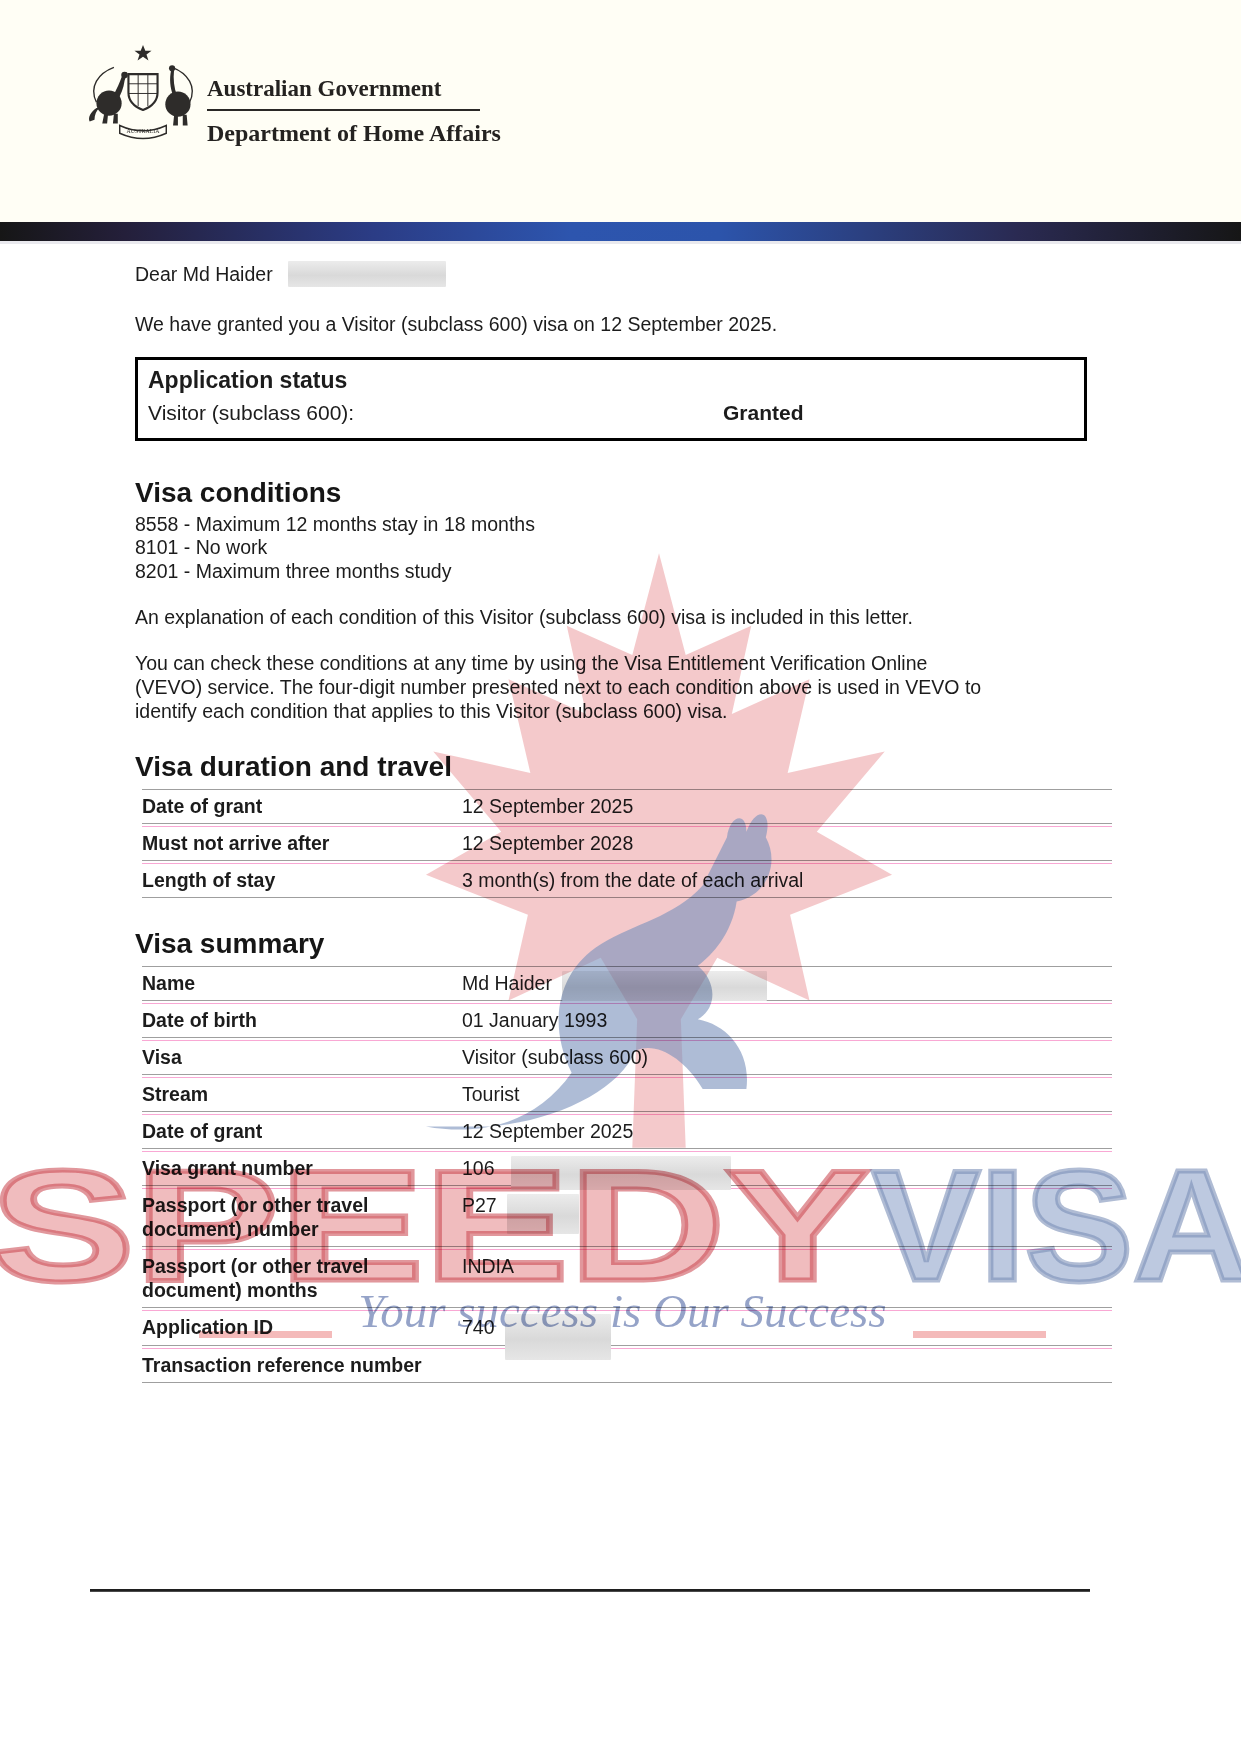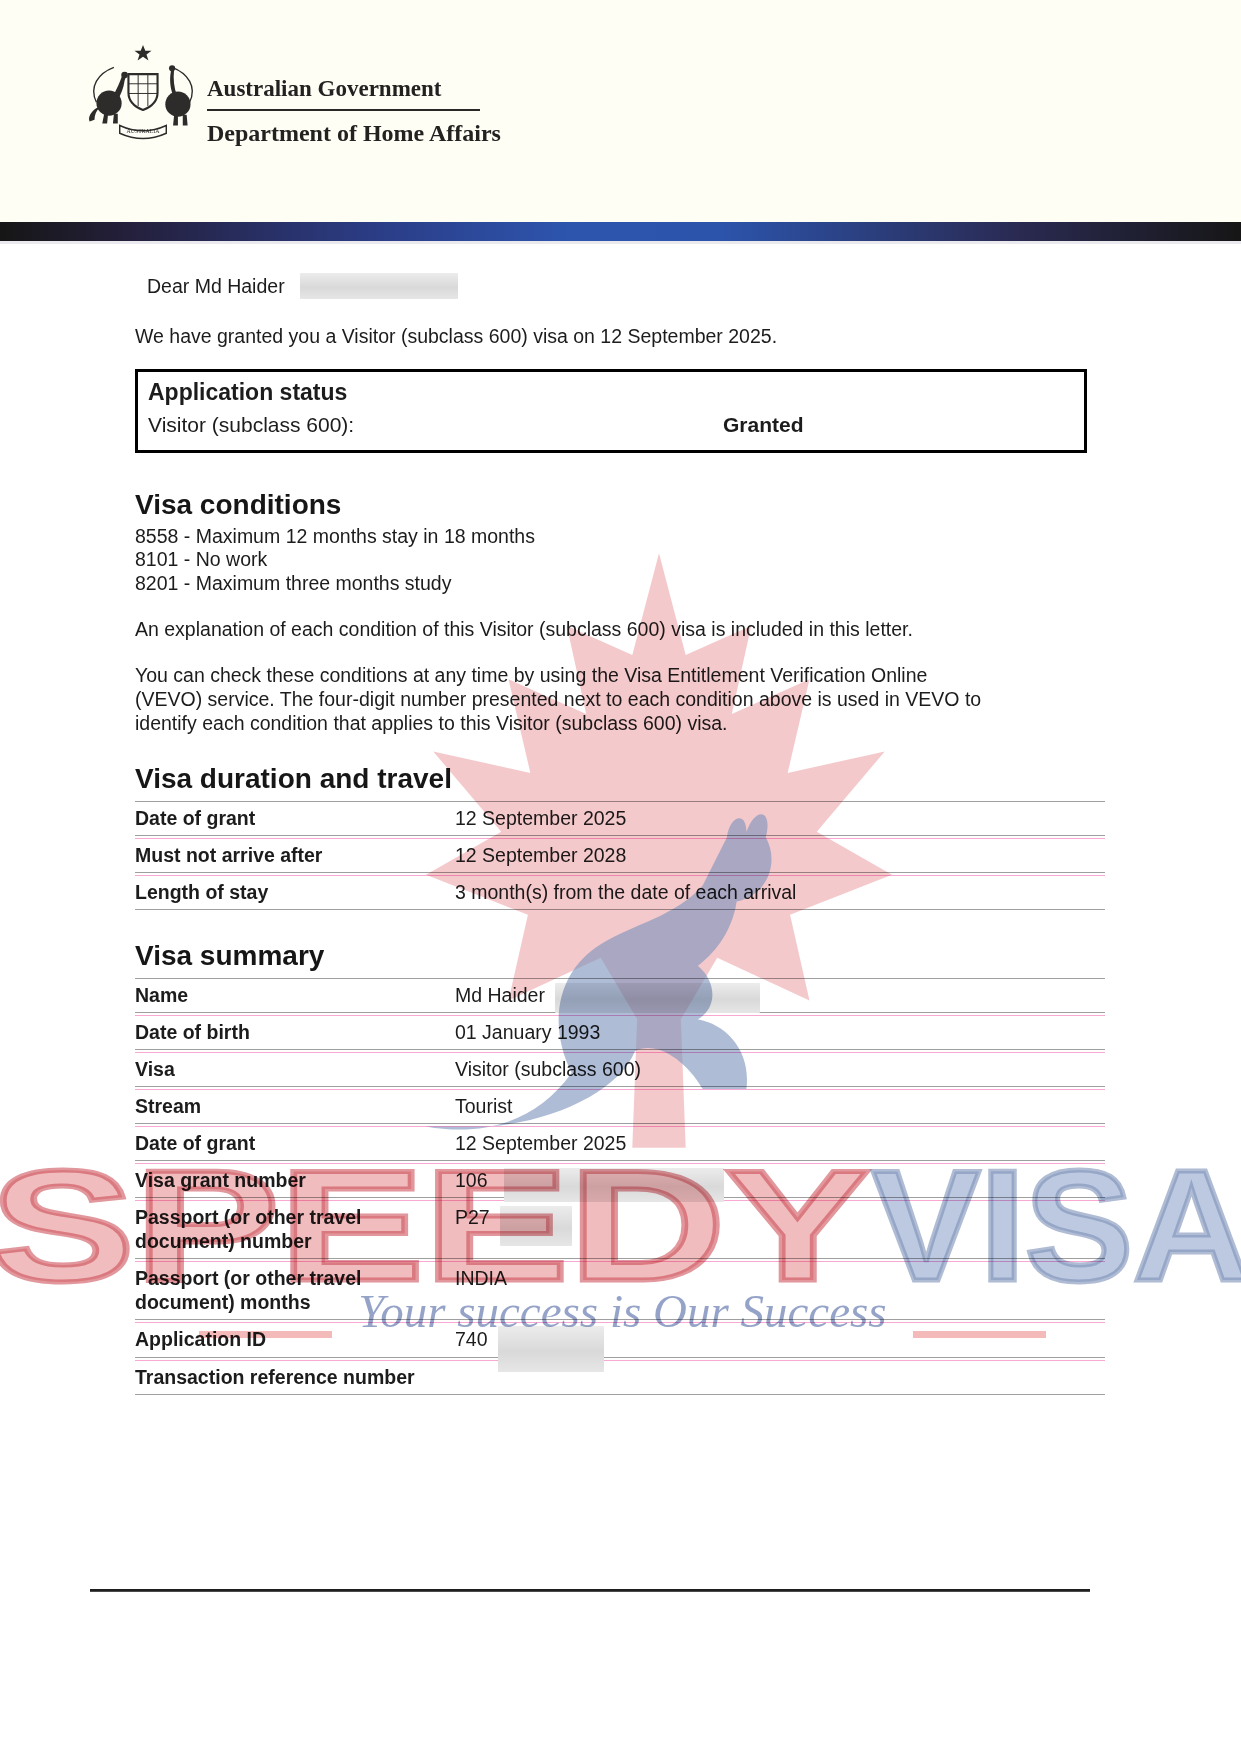--- a/index.html
+++ b/index.html
@@ -12,34 +12,34 @@
   .hdr-text{position:absolute;left:207px;top:76px;font-family:"Liberation Serif",serif;font-weight:bold;color:#242220;}
   .gov{font-size:23px;}
   .hdr-rule{width:273px;border-bottom:2px solid #2a2826;margin:7px 0 9px;}
   .dept{font-size:24px;}
   .divider-bar{position:absolute;left:0;top:222px;width:100%;height:19px;
     background:linear-gradient(90deg,#161616 0%,#241f3a 10%,#2b3c85 30%,#2d55ae 46%,#2c54ab 58%,#2a2a52 82%,#161616 100%);
     box-shadow:0 3px 0 #e9e9ee;}
 
   
   .content{position:absolute;left:135px;top:262px;width:970px;font-size:19.5px;line-height:24px;}
-  .greeting{margin:12px;}
+  .greeting{margin:0;}
   .intro{margin:25px 0 0;}
   .status-box{margin-top:21px;width:952px;box-sizing:border-box;border:3px solid #000;padding:6px 10px 11px;position:relative;}
   .status-title{font-size:23px;font-weight:bold;margin:2px 0 9px;}
   .status-row{font-size:21px;position:relative;height:26px;}
   .granted{position:absolute;left:575px;top:0;font-weight:bold;}
   .section{font-size:28px;font-weight:bold;margin:40px 0 8px;color:#161616;}
   .sec-duration{margin-top:32px;margin-bottom:10px;}
   .sec-summary{margin-top:34px;margin-bottom:10px;}
   .cond-list div{line-height:23.5px;}
   .para{margin:22px 0 0;width:852px;}
 
   
-  .vtable{width:970px;border-top:1px solid #9f9f9f;}
+  .vtable{width:970px;border-top:1px solid #9f9f9f;margin-left:7px;}
   .row{display:flex;border-bottom:1px solid #9f9f9f;padding:4px 0 5px;min-height:24px;}
   .row + .row{margin-top:2px;border-top:1px solid #f9a8d4;}
   .lbl{width:320px;font-weight:bold;flex:none;}
   .val{flex:1;}
 
   
   .redact{display:inline-block;vertical-align:middle;margin-left:10px;margin-top:-4px;
     background:linear-gradient(180deg,#ececec 0%,#d9d9d9 55%,#e6e6e6 100%);border-radius:1px;}
   .r-greeting{width:158px;height:26px;}
   .r-name{width:205px;height:30px;margin-bottom:-6px;}

